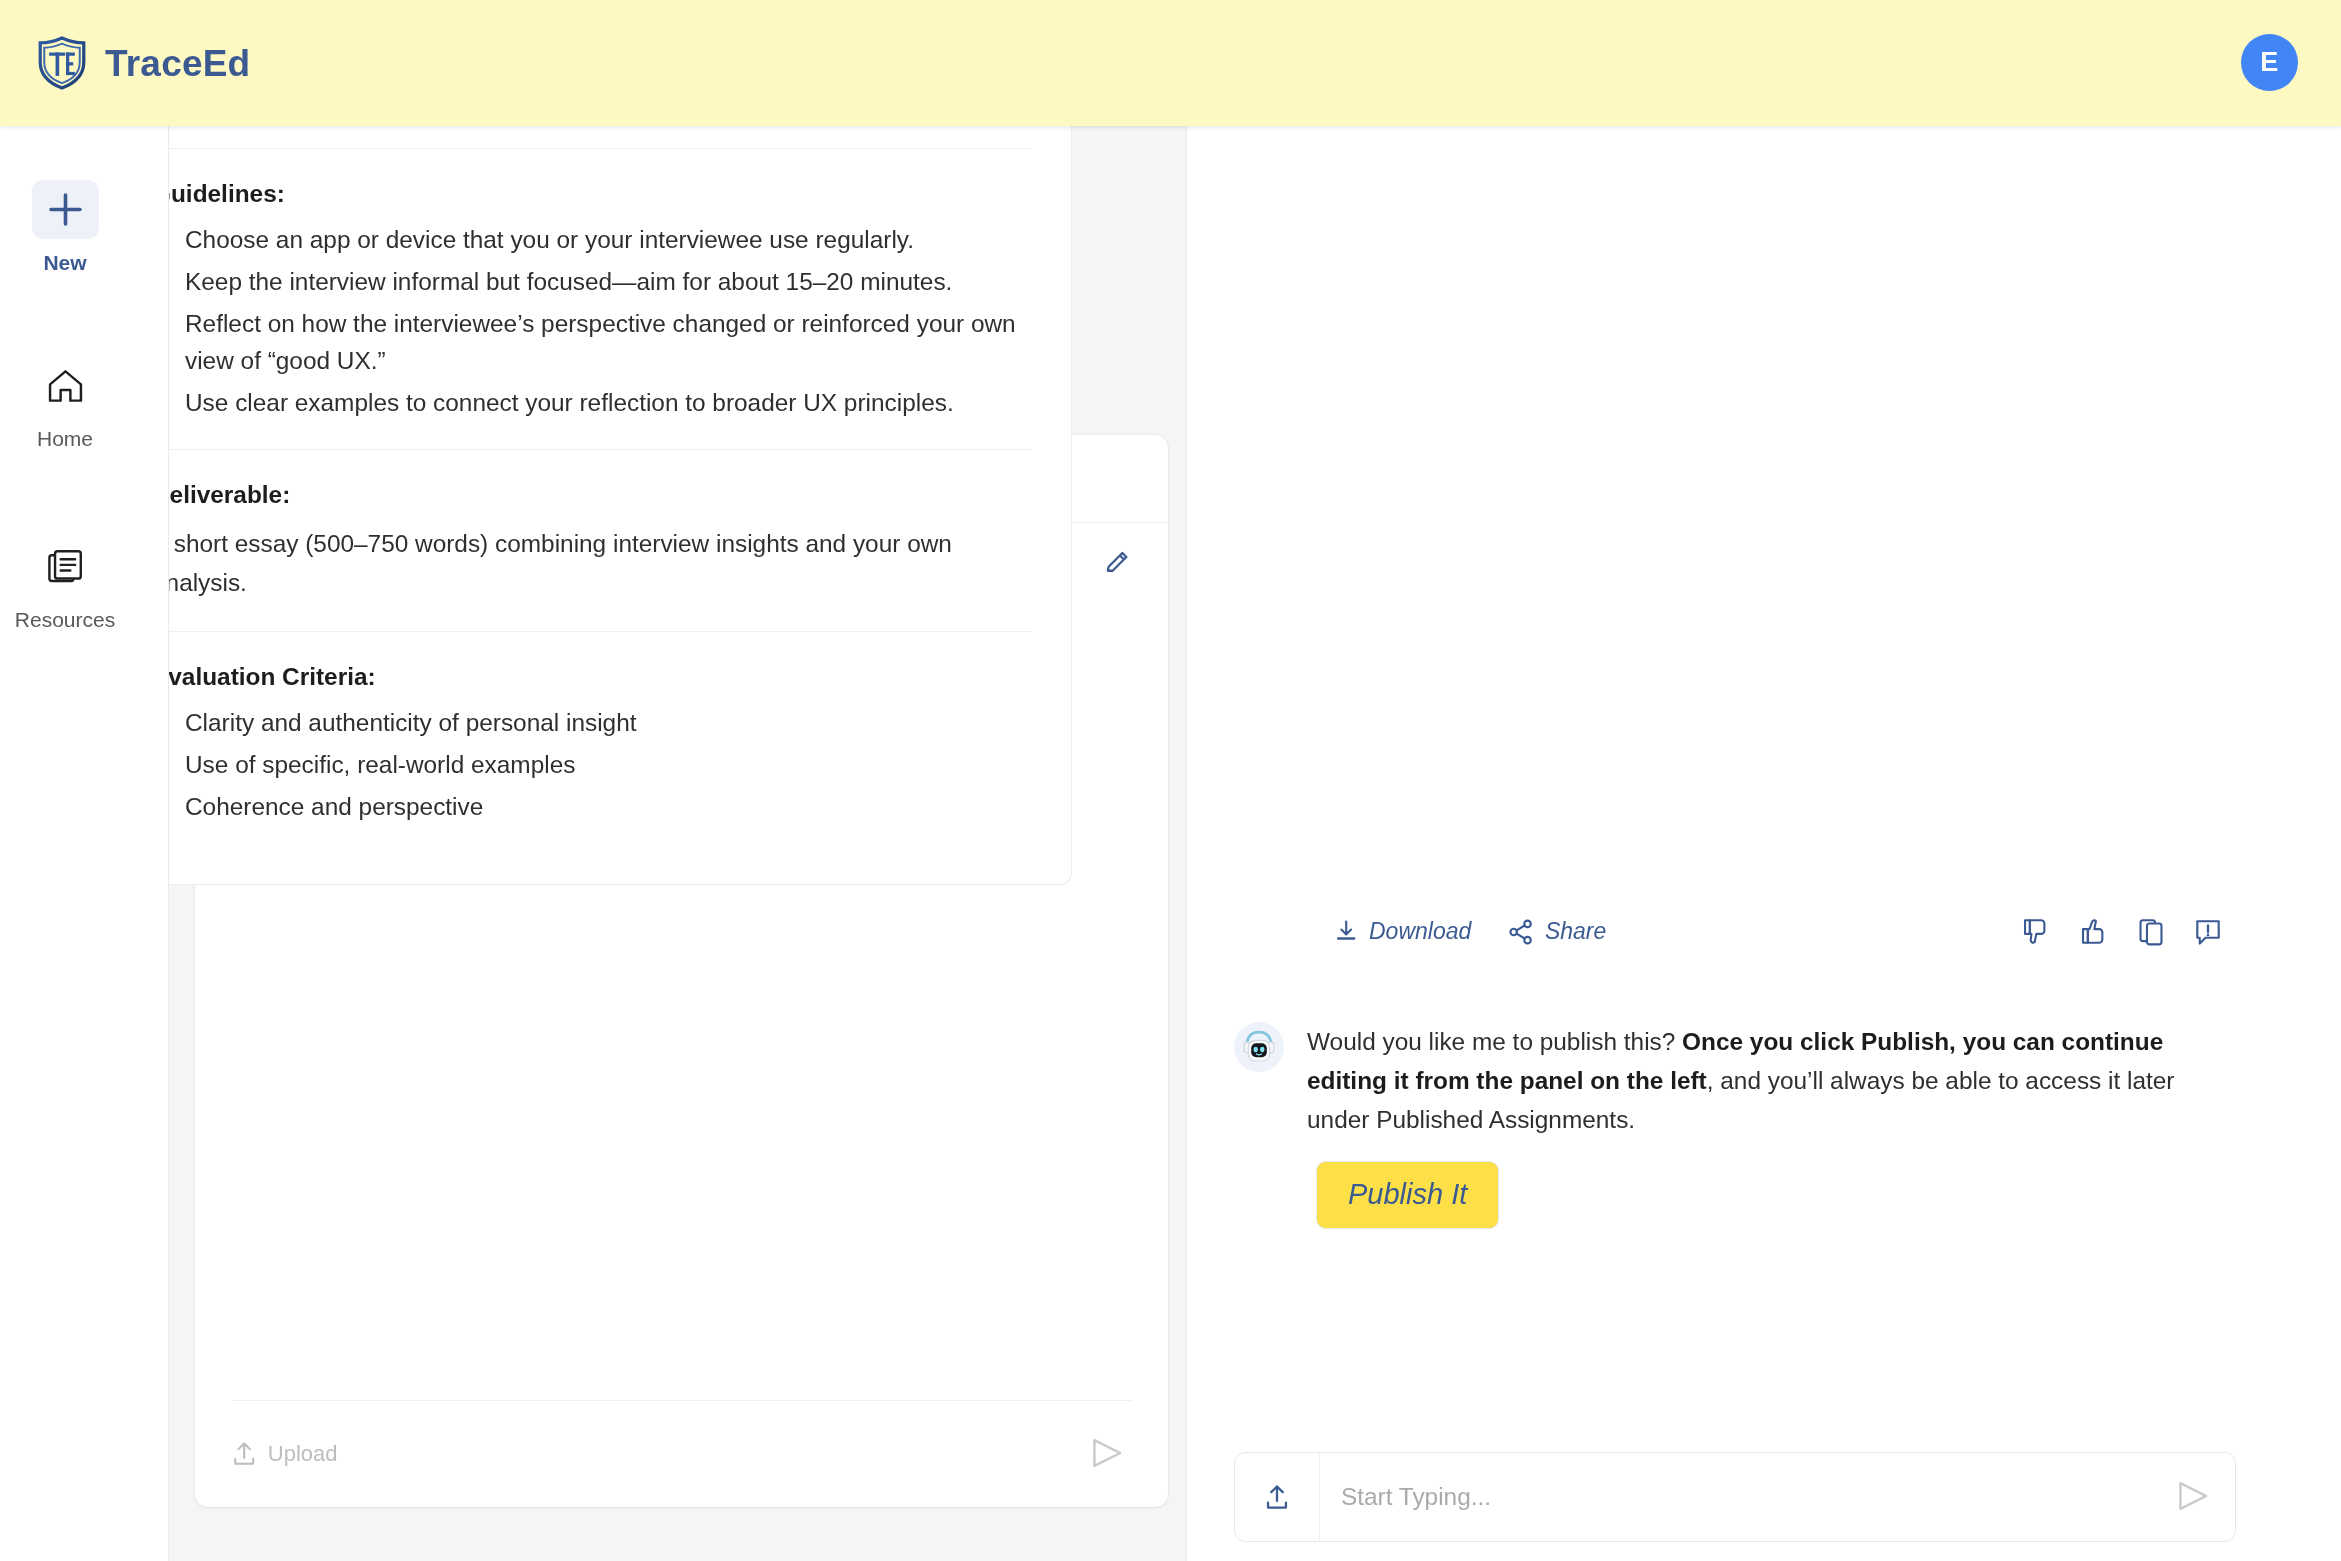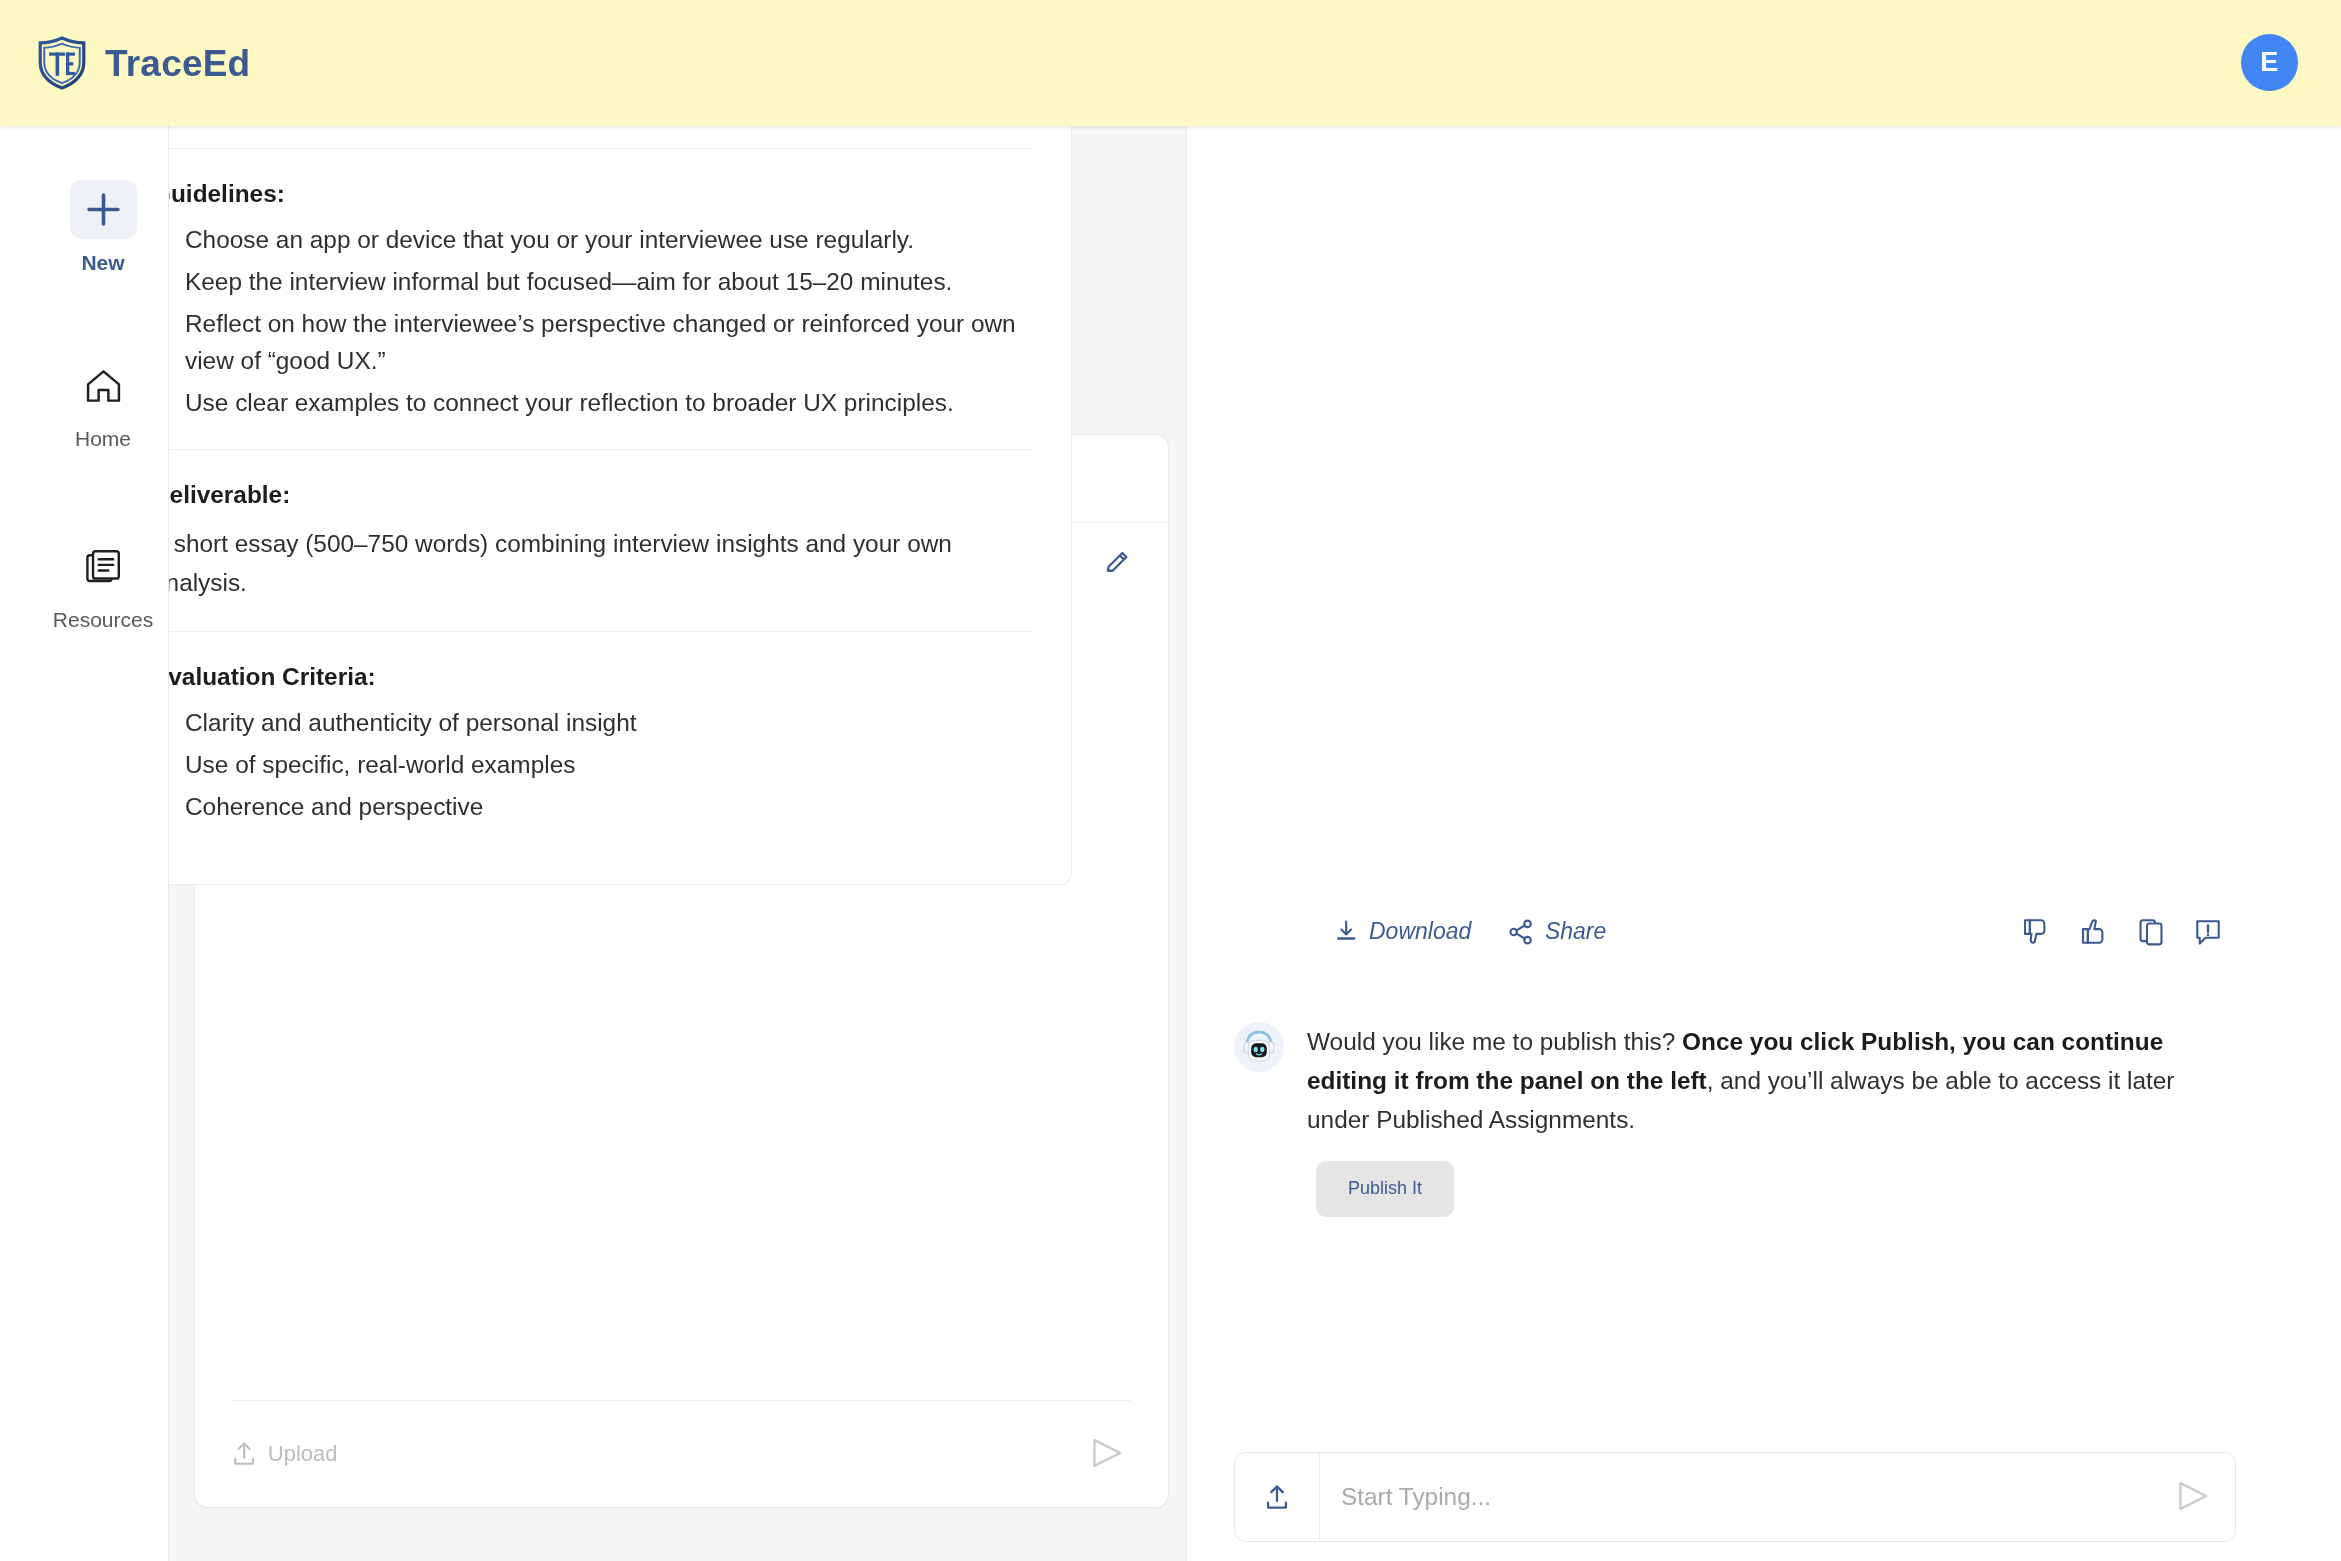--- a/index.html
+++ b/index.html
@@ -34,21 +34,21 @@
     font-size: 27px; font-weight: 600; letter-spacing: 0.4px;
   }
 
   
   .sidebar {
     position: absolute; top: 126px; left: 0;
     width: 169px; height: 1435px;
     background: #ffffff;
     border-right: 1.6px solid #e9eaec;
     padding-top: 54px;
-    display: flex; flex-direction: column; align-items: flex-end;
+    display: flex; flex-direction: column; align-items: flex-start;
     z-index: 30;
   }
   .nav-item {
     width: 130px;
     display: flex; flex-direction: column; align-items: center;
     gap: 13px; cursor: pointer; user-select: none;
   }
   .nav-icon-box {
     width: 67px; height: 59px; border-radius: 11.4px;
     display: flex; align-items: center; justify-content: center;
@@ -196,23 +196,24 @@
     overflow: hidden;
   }
   .msg-text {
     font-size: 24.4px; line-height: 1.6; color: #2e2f31;
     padding-top: 3.3px;
   }
   .msg-text b { font-weight: 700; color: #1b1c1e; }
   .publish-btn {
     position: absolute; left: 1316px; top: 1161px;
     padding: 16.3px 31px; border-radius: 9.8px;
-    background: #e5e5e5; border: 1.6px solid #e7e8ea;
-    color: #3c5a92; font-size: 18px; cursor: pointer;
+    background: #fde047; border: 1.6px solid #e7e8ea;
+    color: #3c5a92; font-size: 29px; cursor: pointer;
     font-family: "Liberation Sans", sans-serif;
+    font-style: italic;
   }
 
   
   .composer {
     position: absolute; left: 1234px; top: 1452px;
     width: 1002px; height: 90px;
     background: #fff; border: 1.6px solid #e7e8ea;
     border-radius: 11.4px;
     display: flex; align-items: center;
   }

